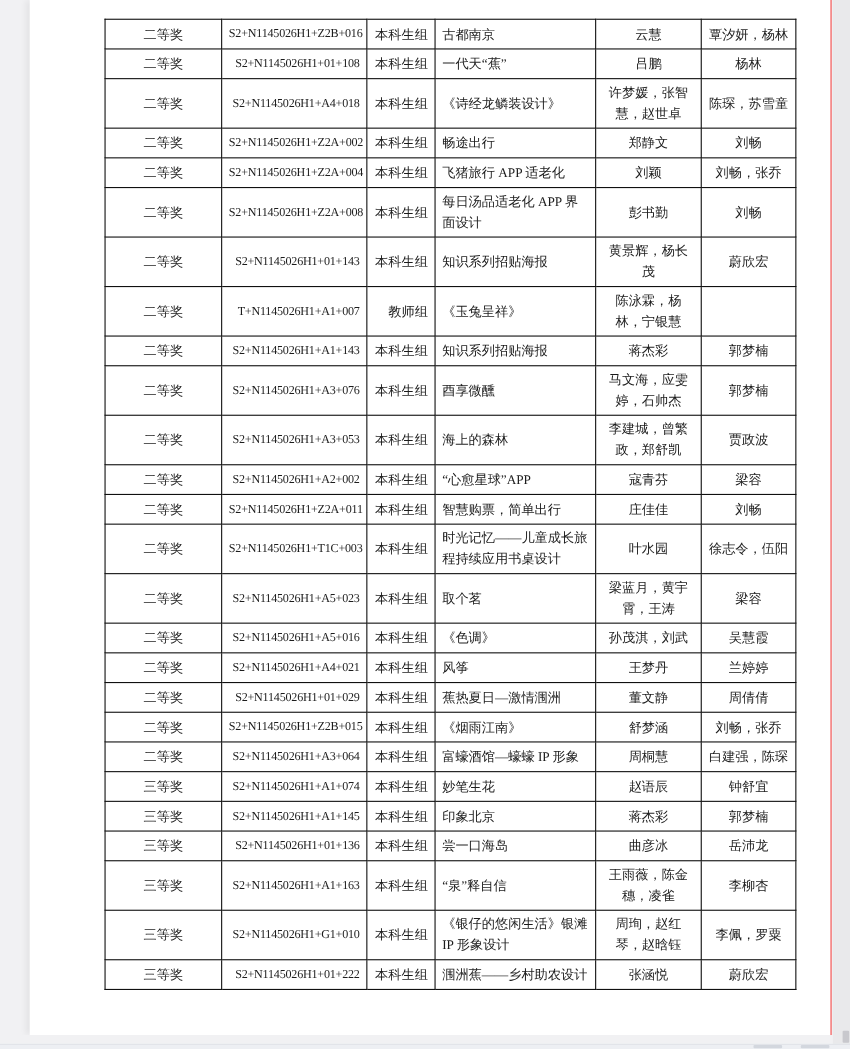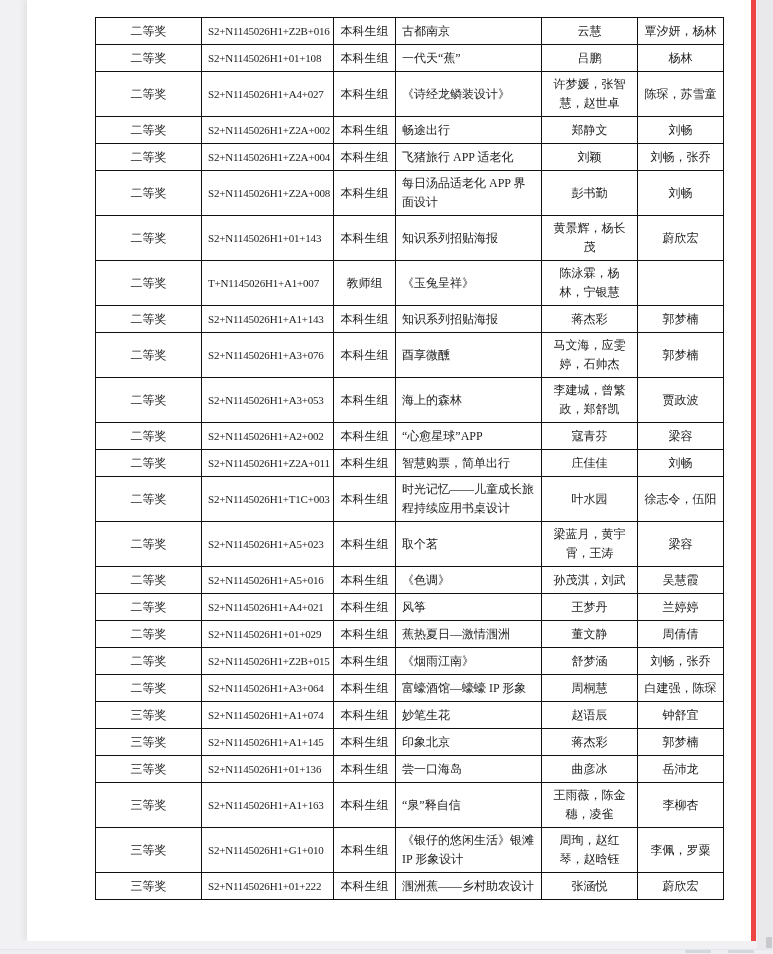--- a/index.html
+++ b/index.html
@@ -7,42 +7,42 @@
     width: 773px; height: 954px;
     background: #f1f1f3;
     font-family: "Liberation Serif", "DejaVu Serif", serif;
     overflow: hidden;
   }
   .viewport { position: relative; width: 773px; height: 954px; }
   .page-sheet {
     position: absolute; left: 27px; top: 0;
     width: 729px; height: 941px;
     background: #ffffff;
-    border-right: 5px solid #ef4444;
+    border-right: 1px solid #ef4444;
     box-shadow: -4px 0 5px rgba(0,0,0,0.05);
   }
   .right-margin {
     position: absolute; right: 0; top: 0; width: 16px; height: 954px;
     background: #e9e9eb;
   }
   table.awards {
     position: absolute; left: 68px; top: 17px;
     width: 628px;
     border-collapse: collapse;
     table-layout: fixed;
     color: #1c1c1c;
     font-size: 12px;
     line-height: 19px;
     line-break: strict;
   }
   table.awards, table.awards td { border: 1.4px solid #101010; }
   table.awards td { height: 27px; vertical-align: middle; padding: 3px 6px; word-break: break-word; }
   td.c-award  { width: 106px; text-align: center; white-space: nowrap; }
-  td.c-code   { width: 132px; text-align: left; white-space: nowrap; font-size: 11px; letter-spacing: -0.2px; padding: 3px 2px; }
-  td.c-group  { width: 62px;  text-align: center; white-space: nowrap; padding: 3px 2px; }
+  td.c-code   { width: 132px; text-align: right; white-space: nowrap; font-size: 11px; letter-spacing: -0.2px; padding: 3px 2px; }
+  td.c-group  { width: 62px;  text-align: right; white-space: nowrap; padding: 3px 2px; }
   td.c-title  { width: 146px; text-align: left; margin-top: 24px; }
   td.c-author { width: 96px;  text-align: center; }
   td.c-adv    { width: 86px;  text-align: center; padding: 3px 8px; }
   .v-scrollbar-thumb {
     position: absolute; right: 1px; top: 937px; width: 6px; height: 11px;
     background: #c8c8cd; border-radius: 1px;
   }
   .bottom-bar {
     position: absolute; left: 0; bottom: 0; width: 773px; height: 5px;
     background: #edeff3; border-top: 1px solid #e2e4e9;
@@ -79,21 +79,21 @@
           <tr>
     <td class="c-award">二等奖</td>
     <td class="c-code">S2+N1145026H1+01+108</td>
     <td class="c-group">本科生组</td>
     <td class="c-title">一代天“蕉”</td>
     <td class="c-author">吕鹏</td>
     <td class="c-adv">杨林</td>
   </tr>
           <tr>
     <td class="c-award">二等奖</td>
-    <td class="c-code">S2+N1145026H1+A4+027</td>
+    <td class="c-code">S2+N1145026H1+A4+018</td>
     <td class="c-group">本科生组</td>
     <td class="c-title">《诗经龙鳞装设计》</td>
     <td class="c-author">许梦媛，张智慧，赵世卓</td>
     <td class="c-adv">陈琛，苏雪童</td>
   </tr>
           <tr>
     <td class="c-award">二等奖</td>
     <td class="c-code">S2+N1145026H1+Z2A+002</td>
     <td class="c-group">本科生组</td>
     <td class="c-title">畅途出行</td>

